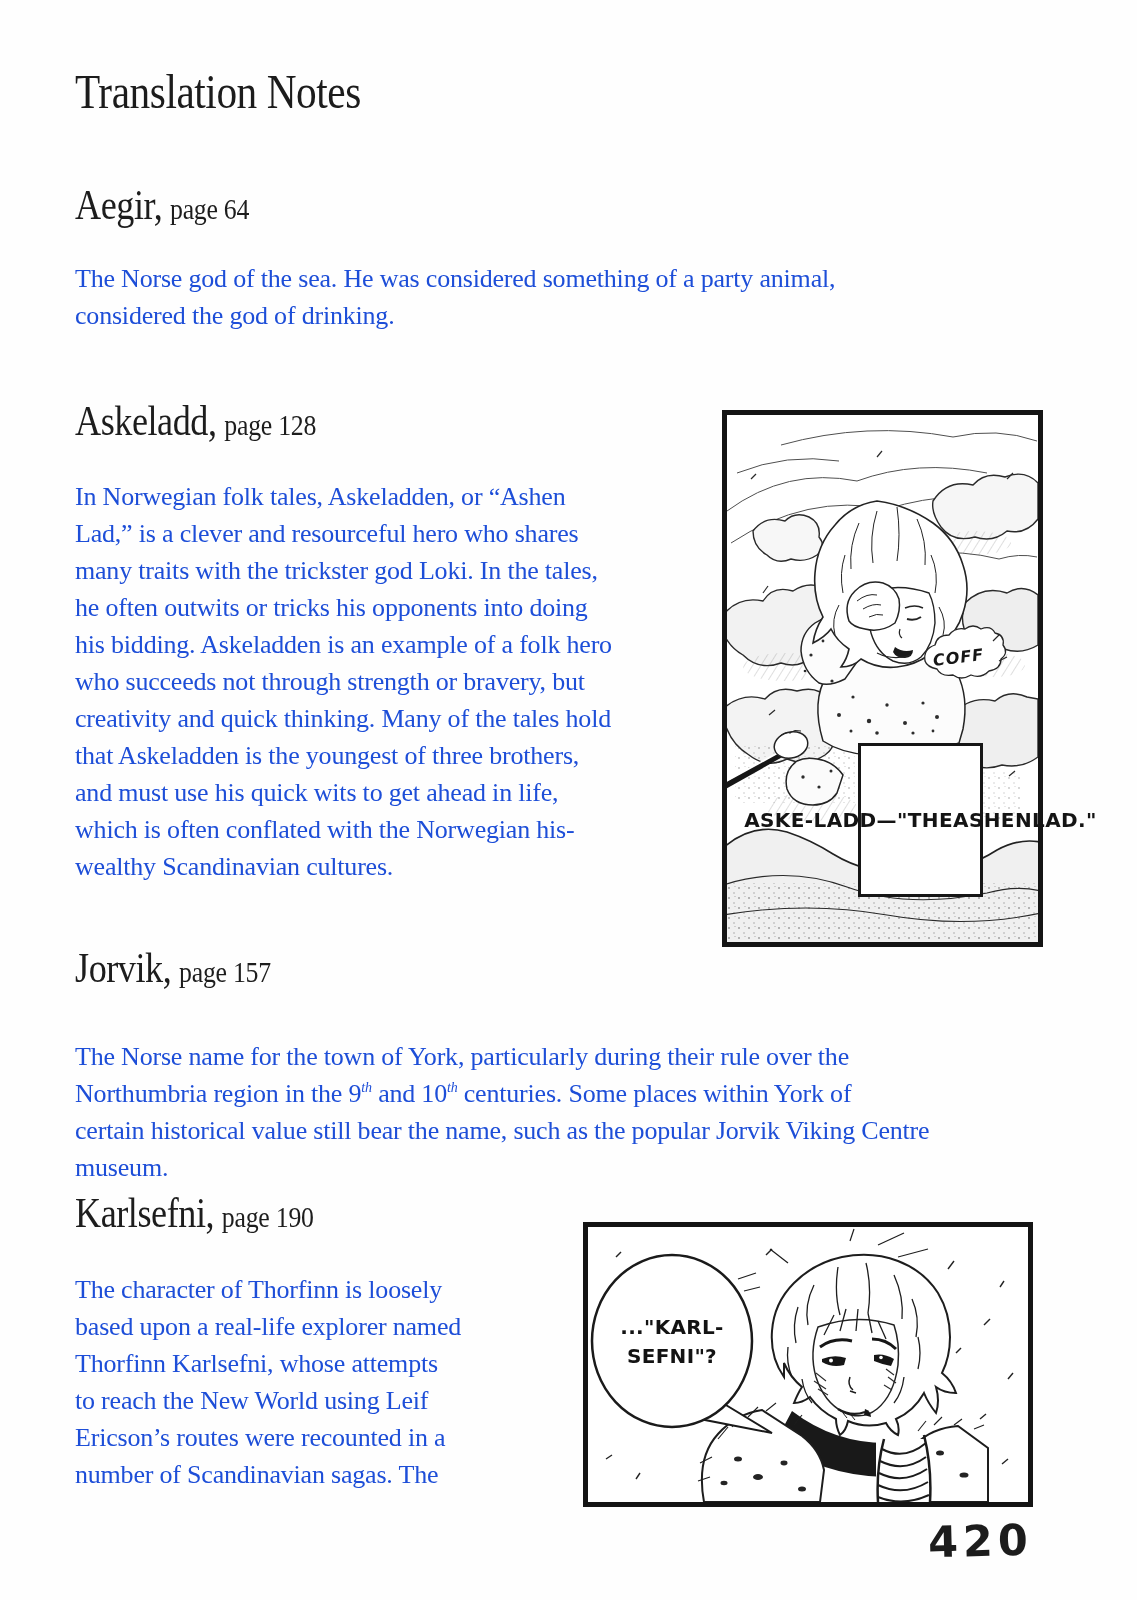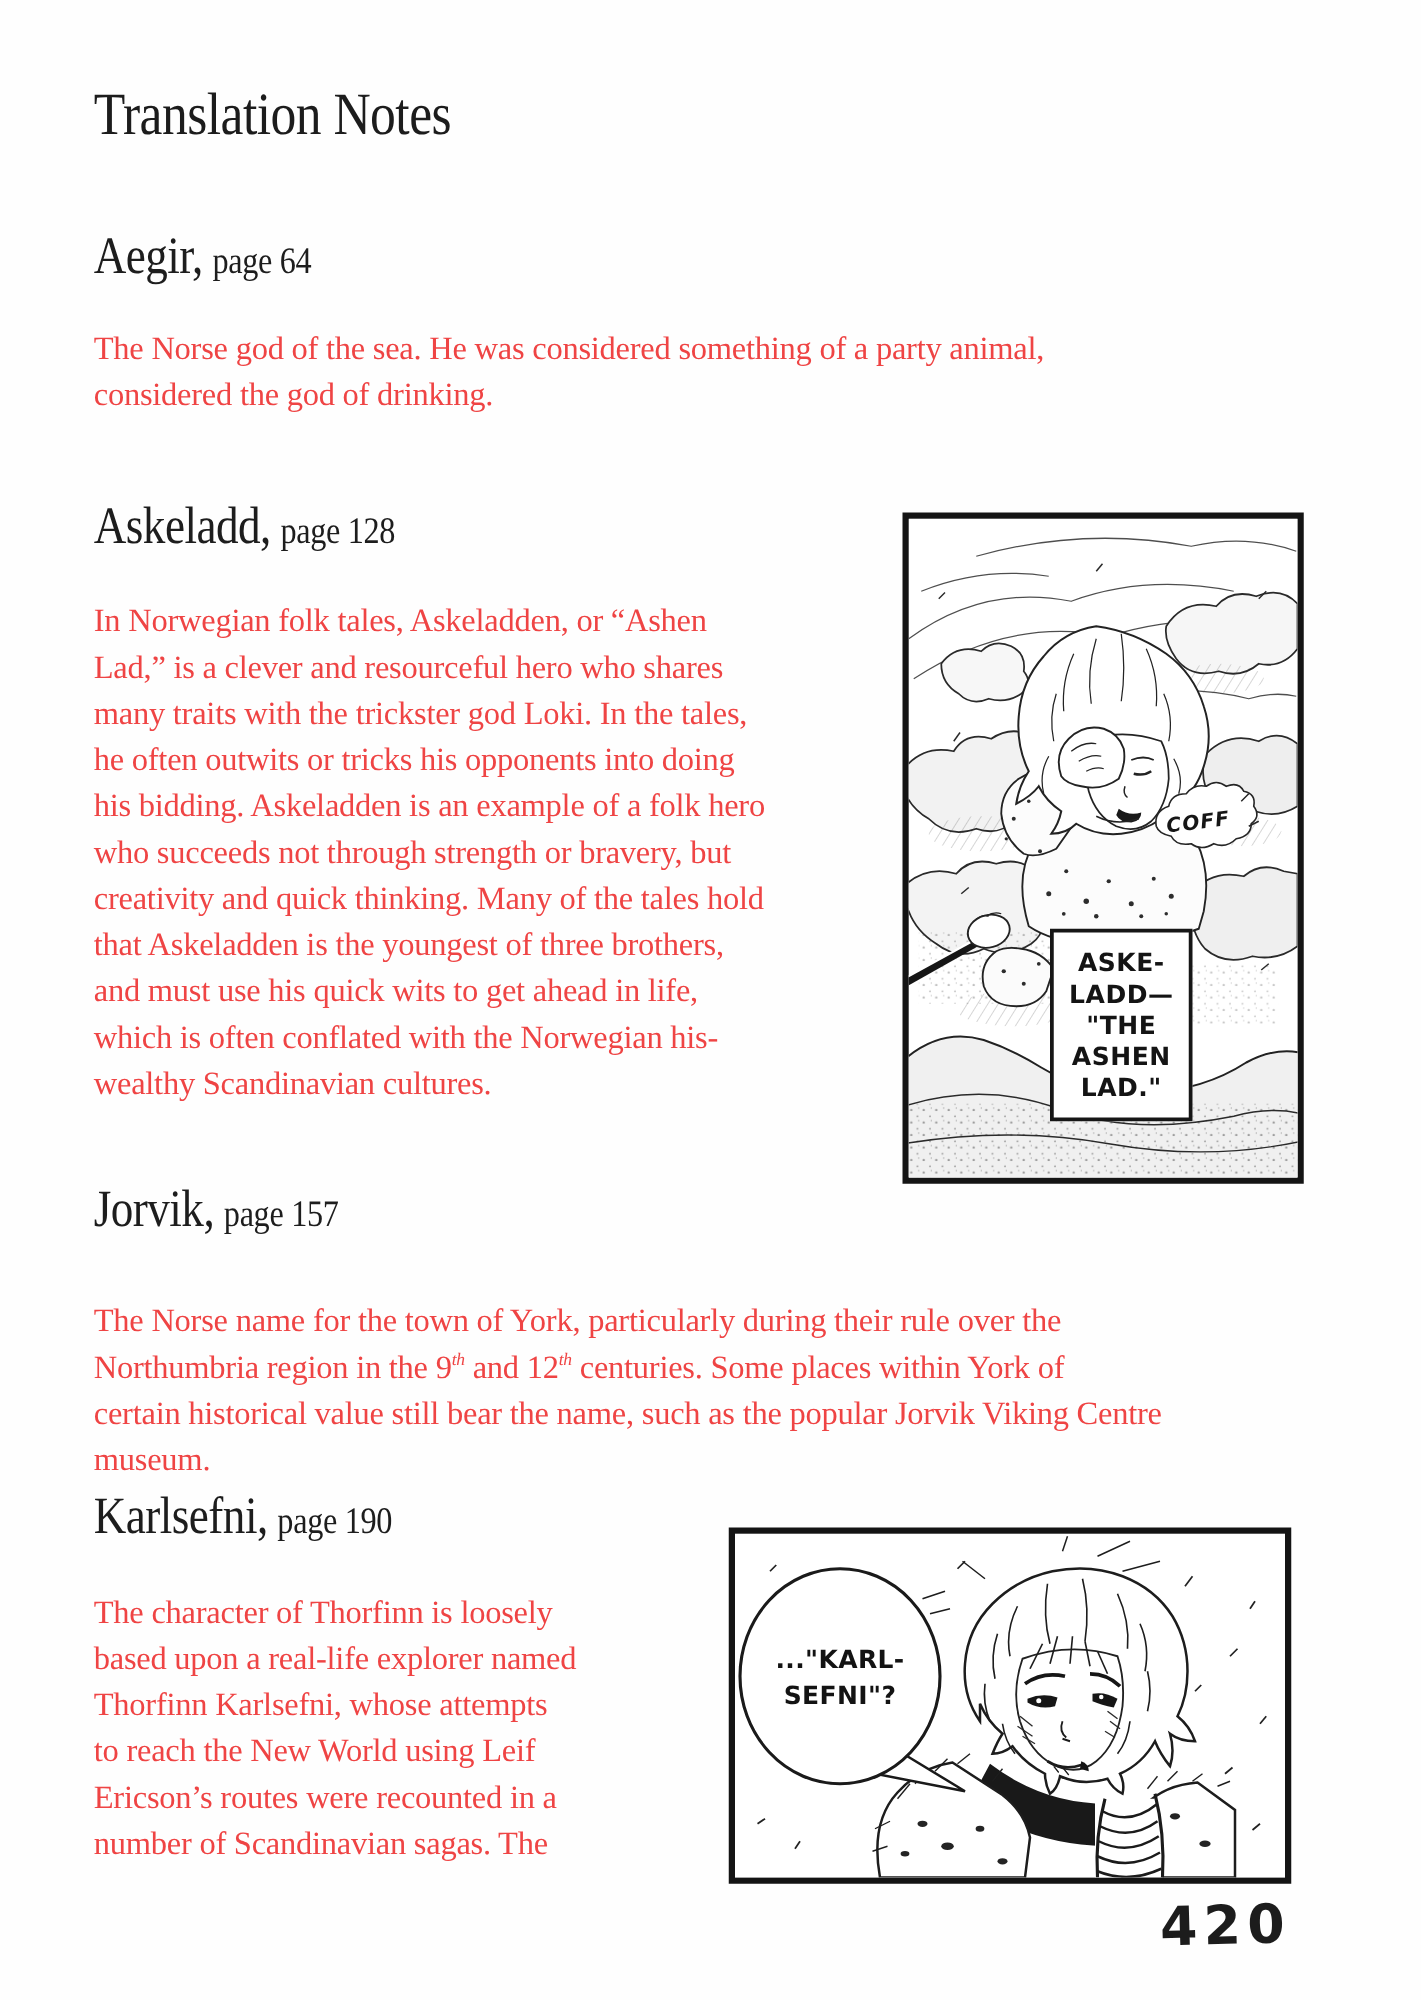--- a/index.html
+++ b/index.html
@@ -17,33 +17,33 @@
   }
   .sec-heading{
     left:75px;color:#1d1d1d;white-space:nowrap;
     transform:scaleX(0.86);transform-origin:0 0;line-height:1.1;
   }
   .sec-heading .term{font-size:42px;letter-spacing:-0.5px;}
   .sec-heading .ref{font-size:30px;margin-left:9px;letter-spacing:-0.3px;}
   .para{color:#2b2b2b;}
   .t-line{
     height:37px;line-height:37px;white-space:pre;
-    font-size:26px;letter-spacing:-0.2px;color:#ef4444;
+    font-size:26px;letter-spacing:-0.2px;color:#1d4ed8;
   }
   .t-line sup{font-size:14px;vertical-align:super;line-height:0;font-style:italic;}
   
   .panel{
     position:absolute;border:5px solid #141414;background:#fff;
     box-sizing:border-box;
   }
   .panel svg{position:absolute;left:0;top:0;width:100%;height:100%;}
   .caption-box{
-    position:absolute;left:113px;top:328px;width:114px;height:154px;
+    position:absolute;left:131px;top:328px;width:125px;height:154px;
     background:#fff;border:3px solid #161616;box-sizing:border-box;
-    display:flex;flex-direction:column;justify-content:center;align-items:center;
+    display:flex;flex-direction:row;justify-content:center;align-items:center;
     z-index:3;
   }
   .caption-line{
     font-family:"DejaVu Sans","Liberation Sans",sans-serif;font-weight:bold;
     font-size:20px;line-height:25px;letter-spacing:0.4px;color:#141414;
     white-space:nowrap;
   }
   .sfx-coff{
     position:absolute;left:206px;top:233px;z-index:3;
     font-family:"DejaVu Sans","Liberation Sans",sans-serif;
@@ -91,21 +91,21 @@
   <div class="t-line">and must use his quick wits to get ahead in life,</div>
   <div class="t-line">which is often conflated with the Norwegian his-</div>
   <div class="t-line">wealthy Scandinavian cultures.</div>
 </div>
 
 <div class="abs sec-heading" style="top:945px">
   <span class="term">Jorvik,</span><span class="ref">page 157</span>
 </div>
 <div class="abs para" style="left:75px;top:1038px">
   <div class="t-line">The Norse name for the town of York, particularly during their rule over the</div>
-  <div class="t-line"><span>Northumbria region in the 9</span><sup>th</sup><span> and 12</span><sup>th</sup><span> centuries. Some places within York of</span></div>
+  <div class="t-line"><span>Northumbria region in the 9</span><sup>th</sup><span> and 10</span><sup>th</sup><span> centuries. Some places within York of</span></div>
   <div class="t-line">certain historical value still bear the name, such as the popular Jorvik Viking Centre</div>
   <div class="t-line">museum.</div>
 </div>
 
 <div class="abs sec-heading" style="top:1190px">
   <span class="term">Karlsefni,</span><span class="ref">page 190</span>
 </div>
 <div class="abs para" style="left:75px;top:1271px">
   <div class="t-line">The character of Thorfinn is loosely</div>
   <div class="t-line">based upon a real-life explorer named</div>

